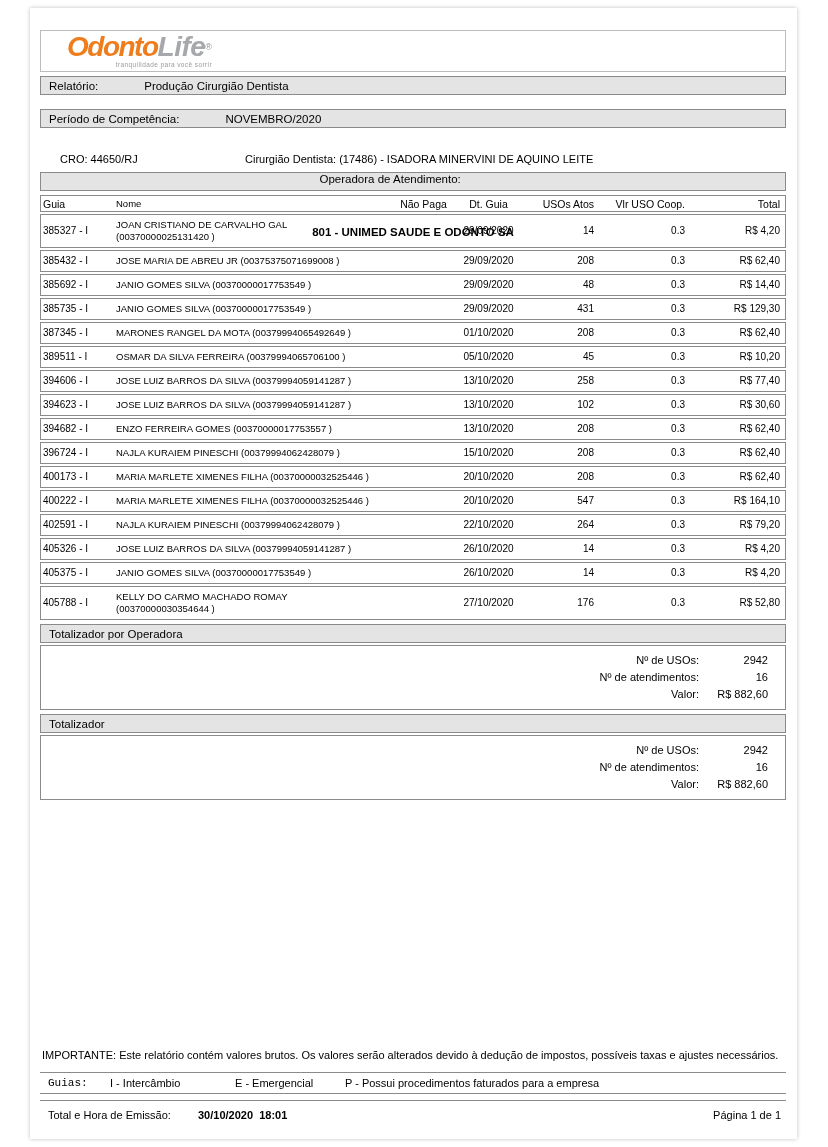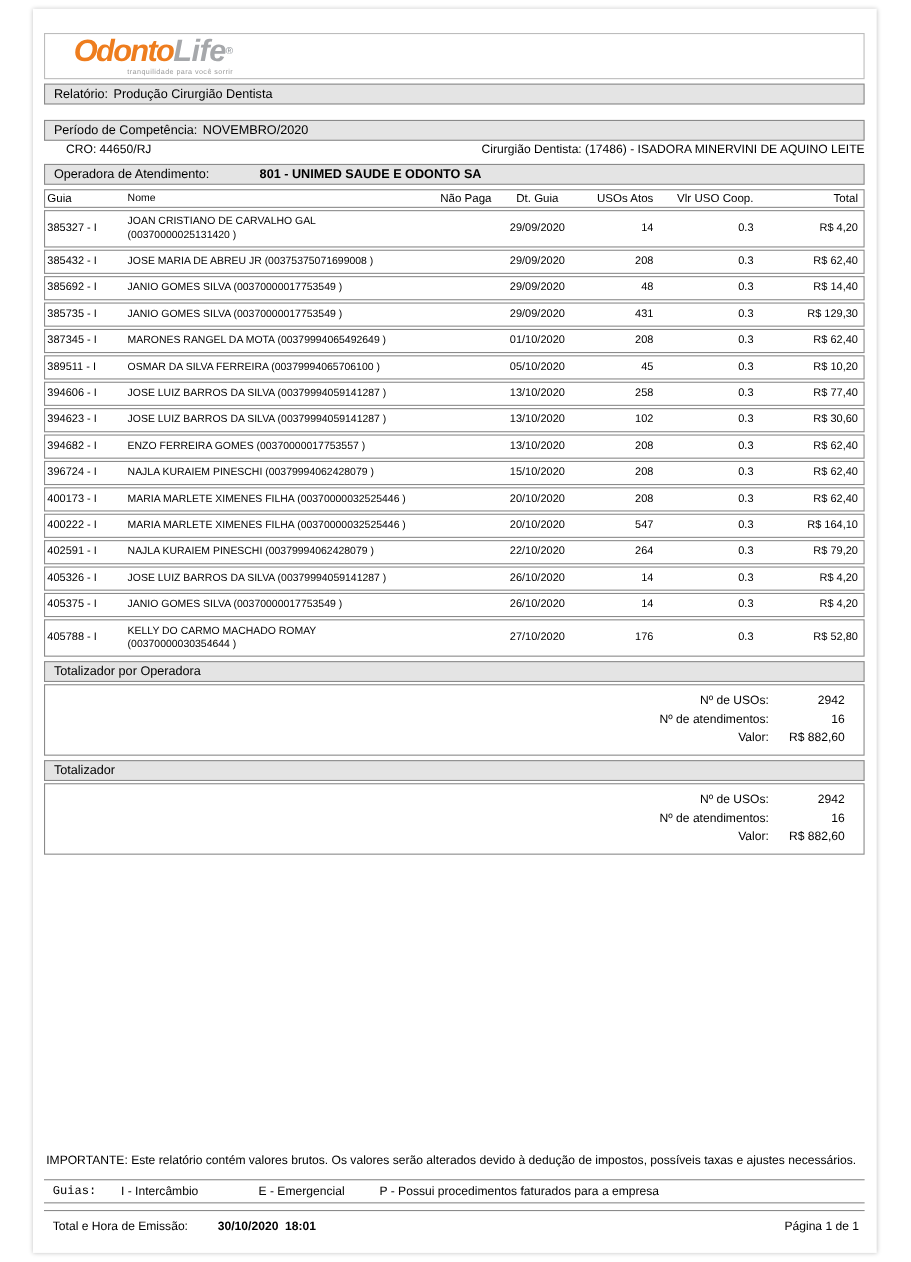--- a/index.html
+++ b/index.html
@@ -16,29 +16,29 @@
   .logo-box { border: 1px solid #bcbcbc; height: 42px; display: flex; align-items: center; padding-left: 26px; }
   .logo-line { line-height: 26px; white-space: nowrap; }
   .logo-odonto { font-size: 28px; font-weight: bold; font-style: italic; color: #ee7d1e; letter-spacing: -1.5px; }
   .logo-life { font-size: 28px; font-weight: bold; font-style: italic; color: #a6a8ab; letter-spacing: -0.5px; }
   .logo-reg { font-size: 9px; color: #8a8f94; vertical-align: super; }
   .logo-tagline { font-size: 6.5px; color: #9a9a9a; text-align: right; margin-top: -3px; letter-spacing: 0.4px; }
 
   
   .bar {
     background: #e4e4e4; border: 1px solid #8a8a8a; height: 19px;
-    display: flex; align-items: center; padding: 0 8px; font-size: 11.5px;
+    display: flex; align-items: center; padding: 0 8px; font-size: 11.5px; gap: 41px;
   }
   .bar-relatorio { margin-top: 4px; }
   .bar-periodo { margin-top: 14px; }
   .bar .lbl { margin-right: 5px; }
 
-  .cro-line { margin-top: 2px; padding-left: 20px; font-size: 11px; display: flex; justify-content: space-between; }
+  .cro-line { margin-top: 25px; padding-left: 20px; font-size: 11px; display: flex; }
   .cro-left { width: 185px; }
-  .operadora-bar { margin-top: 7px; }
+  .operadora-bar { margin-top: 7px; flex-direction: column; }
   .operadora-bar .lbl { width: 182px; }
   .operadora-bar .val { font-weight: bold; }
 
   
   .thead {
     margin-top: 4px; border: 1px solid #8a8a8a; height: 17px;
     display: grid; grid-template-columns: 75px 280px 55px 75px 76px 101px 1fr;
     align-items: center; font-size: 10.5px;
   }
   .trow {

